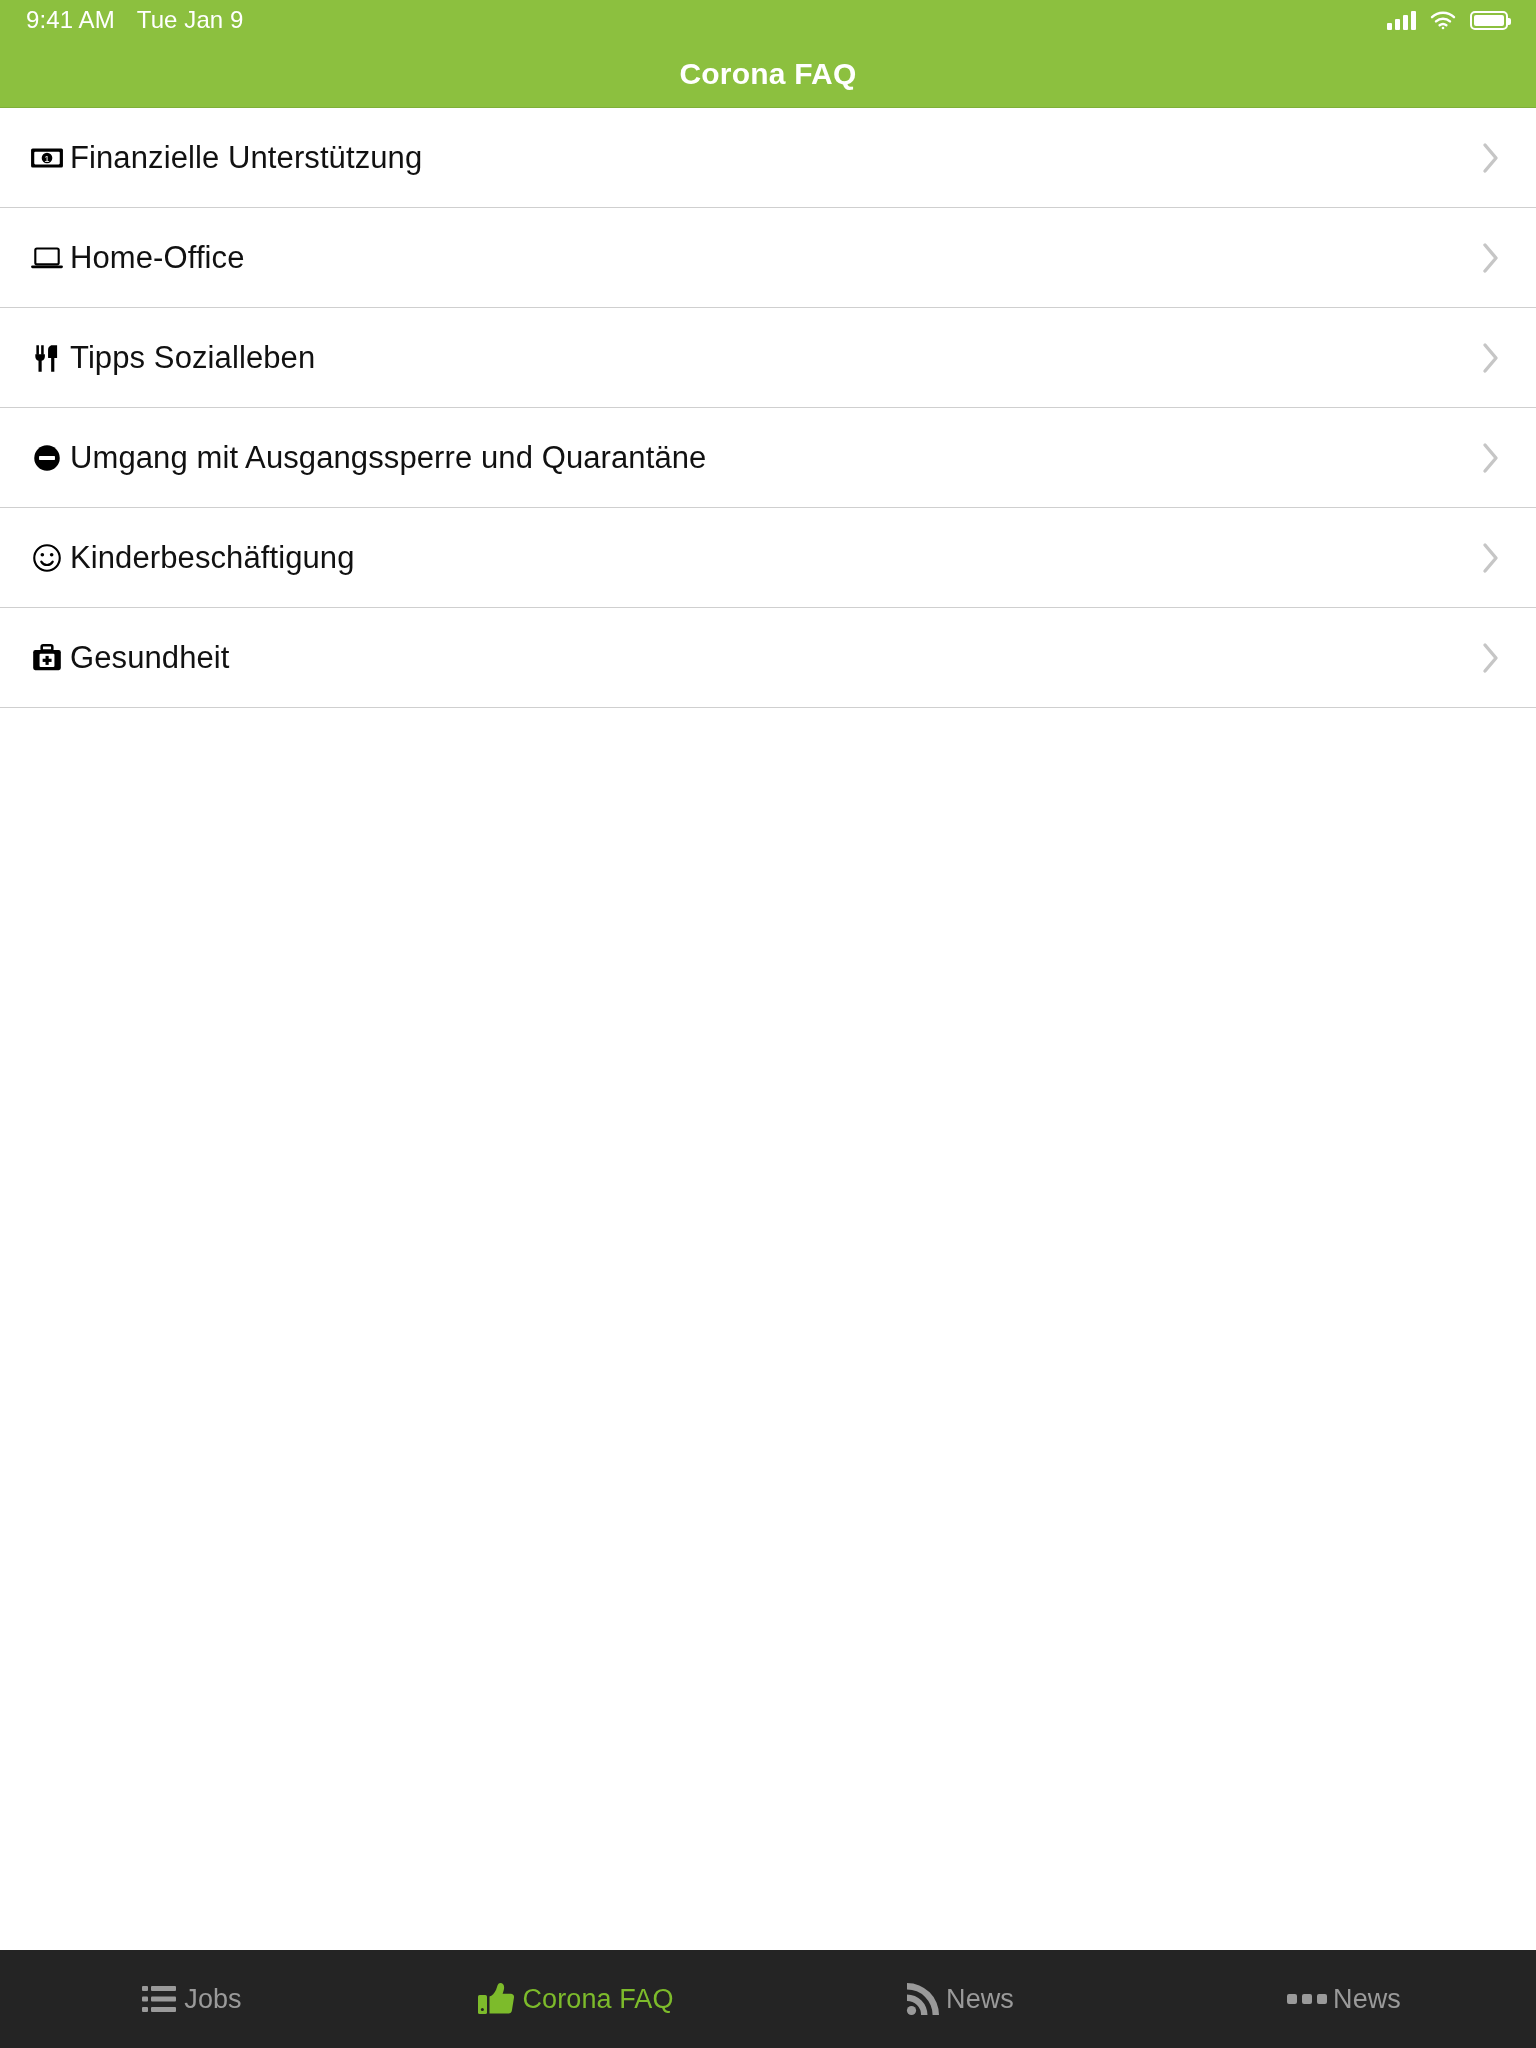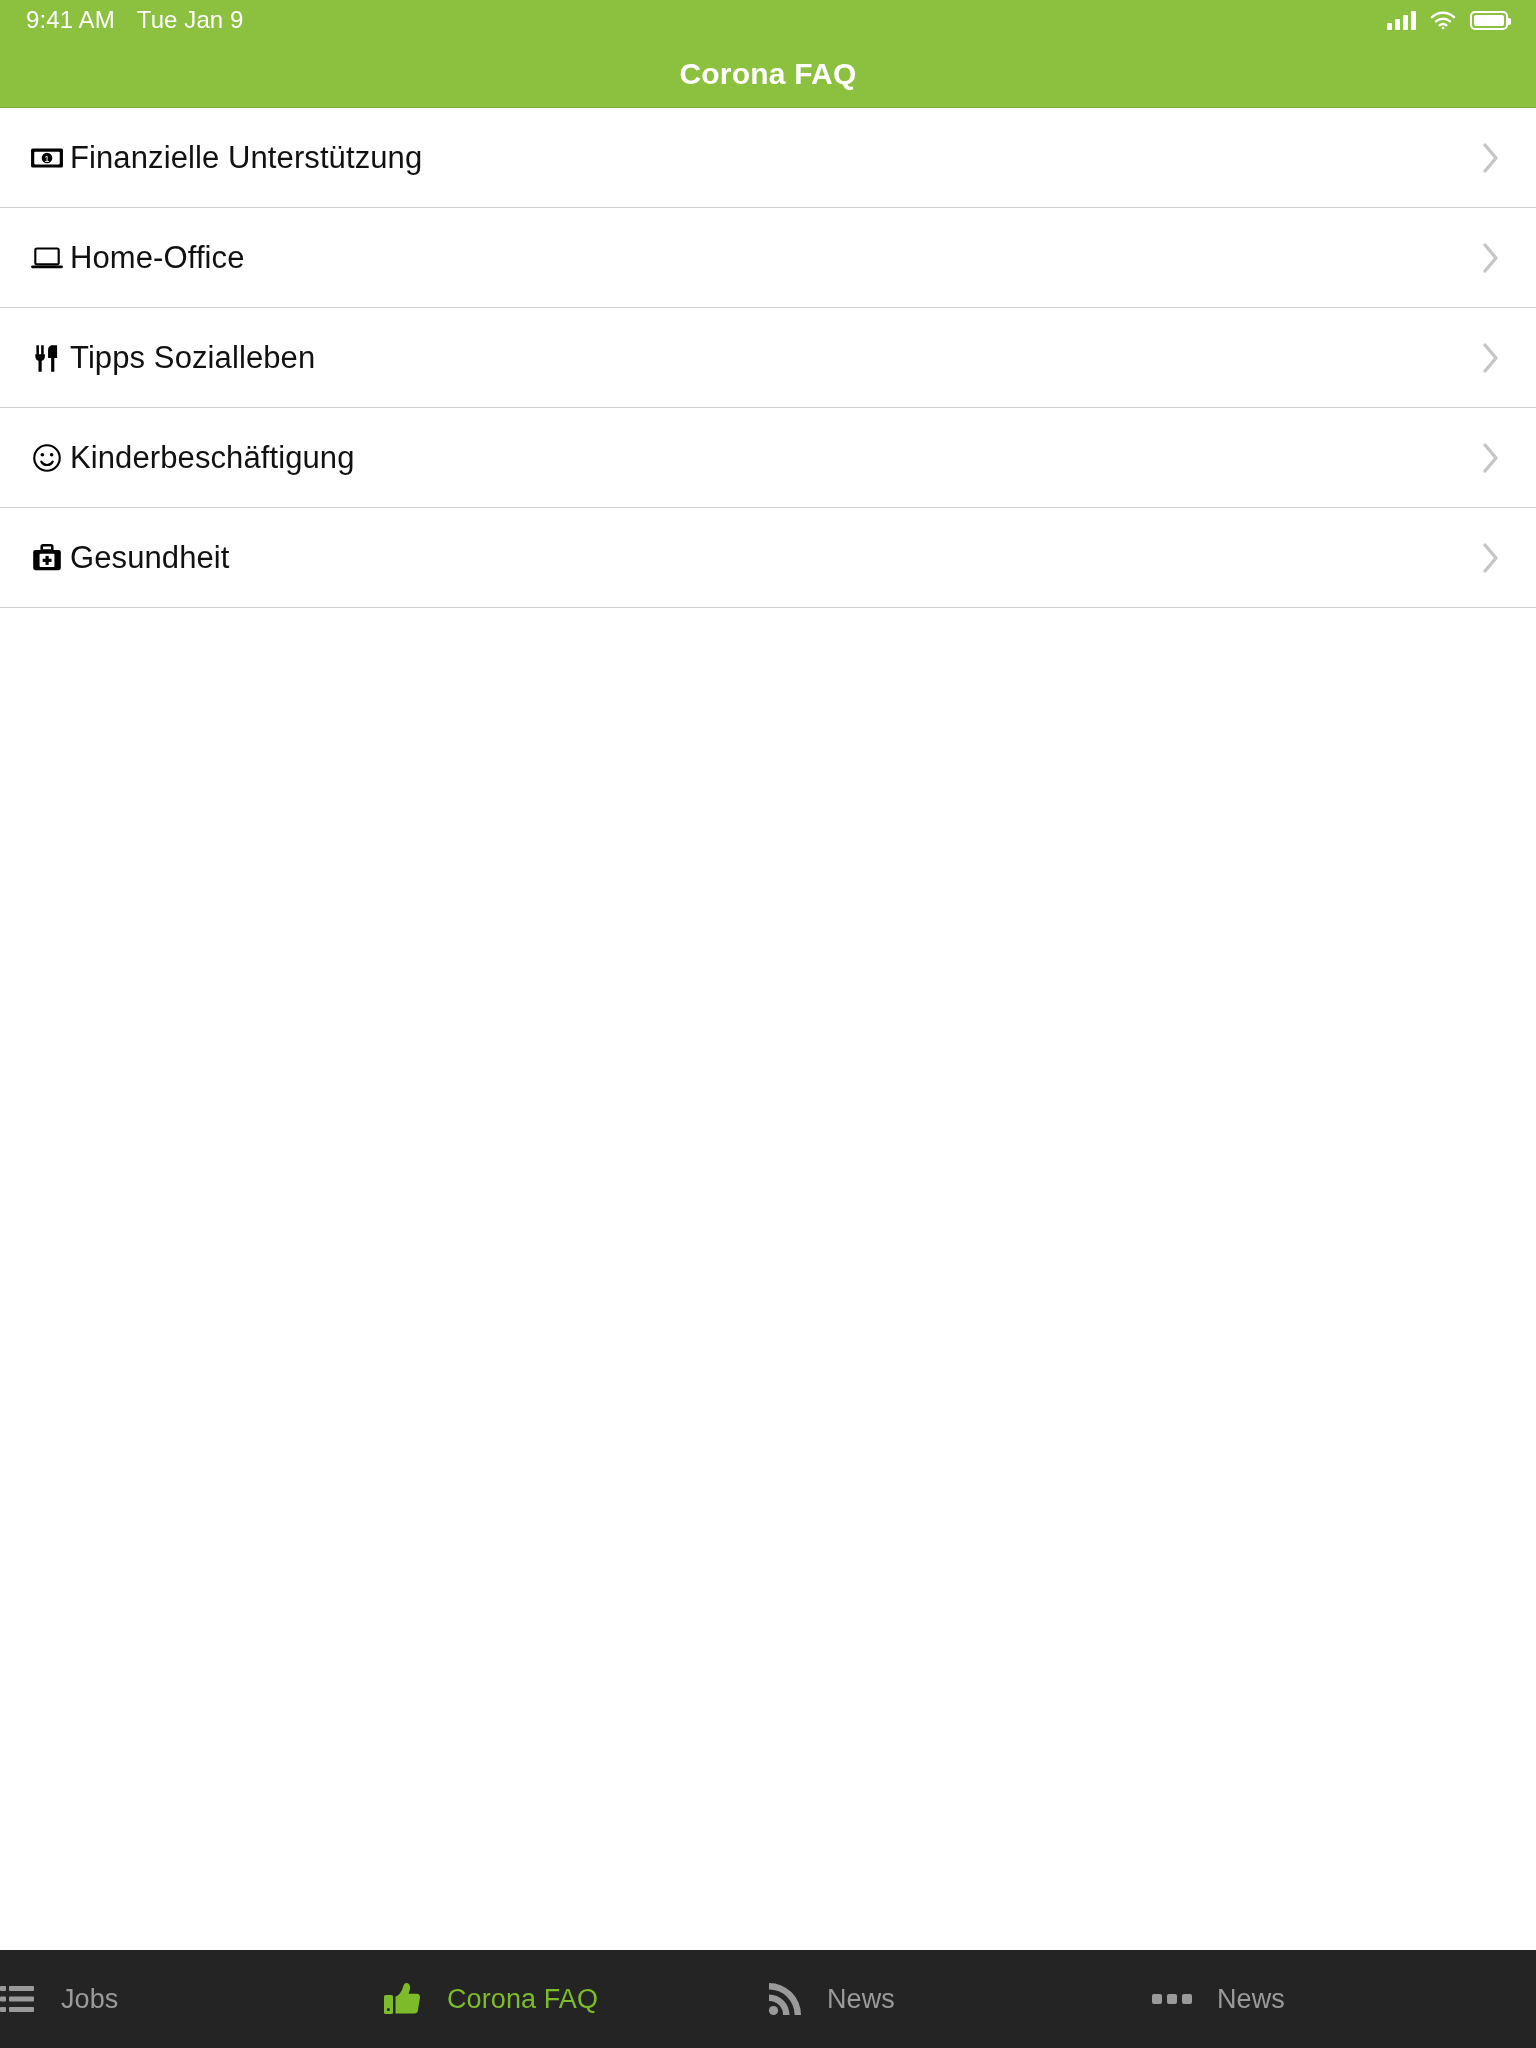--- a/index.html
+++ b/index.html
@@ -132,21 +132,22 @@
     flex: 0 0 98px;
     background: #242424;
     display: flex;
     align-items: center;
   }
   .tab {
     flex: 1 1 0;
     height: 100%;
     display: flex;
     align-items: center;
-    gap: 25px;
+    justify-content: center;
+    gap: 6px;
     color: #9a9a9a;
   }
   .tab.active { color: #7DBB2B; }
   .tab-icon { display: flex; align-items: center; justify-content: center; }
   .tab-label { font-size: 27px; white-space: nowrap; letter-spacing: .1px; }
 </style>
 </head>
 <body>
 
 <div class="phone">
@@ -225,20 +226,34 @@
         </svg>
       </span>
       <span class="row-label">Tipps Sozialleben</span>
       <span class="row-chevron">
         <svg width="20" height="34" viewBox="0 0 20 34" fill="none" stroke="currentColor" stroke-width="3.4" stroke-linecap="round" stroke-linejoin="round">
             <path d="M4 4 L15 17 L4 30"></path>
           </svg>
       </span>
     </div>
 
+    <div class="row">
+      <span class="row-icon">
+        <svg width="34" height="34" viewBox="0 0 32 32">
+          <circle cx="16" cy="16" r="12" fill="#000"></circle>
+          <rect x="8.5" y="14.2" width="15" height="3.6" rx="0.6" fill="#fff"></rect>
+        </svg>
+      </span>
+      <span class="row-label">Umgang mit Ausgangssperre und Quarantäne</span>
+      <span class="row-chevron">
+        <svg width="20" height="34" viewBox="0 0 20 34" fill="none" stroke="currentColor" stroke-width="3.4" stroke-linecap="round" stroke-linejoin="round">
+            <path d="M4 4 L15 17 L4 30"></path>
+          </svg>
+      </span>
+    </div>
 
     <div class="row">
       <span class="row-icon">
         <svg width="34" height="34" viewBox="0 0 32 32">
           <circle cx="16" cy="16" r="12" fill="none" stroke="#000" stroke-width="2"></circle>
           <circle cx="11.6" cy="13" r="1.7" fill="#000"></circle>
           <circle cx="20.4" cy="13" r="1.7" fill="#000"></circle>
           <path d="M10.6 19.4 a6.2 6.2 0 0 0 10.8 0" fill="none" stroke="#000" stroke-width="2" stroke-linecap="round"></path>
         </svg>
       </span>

